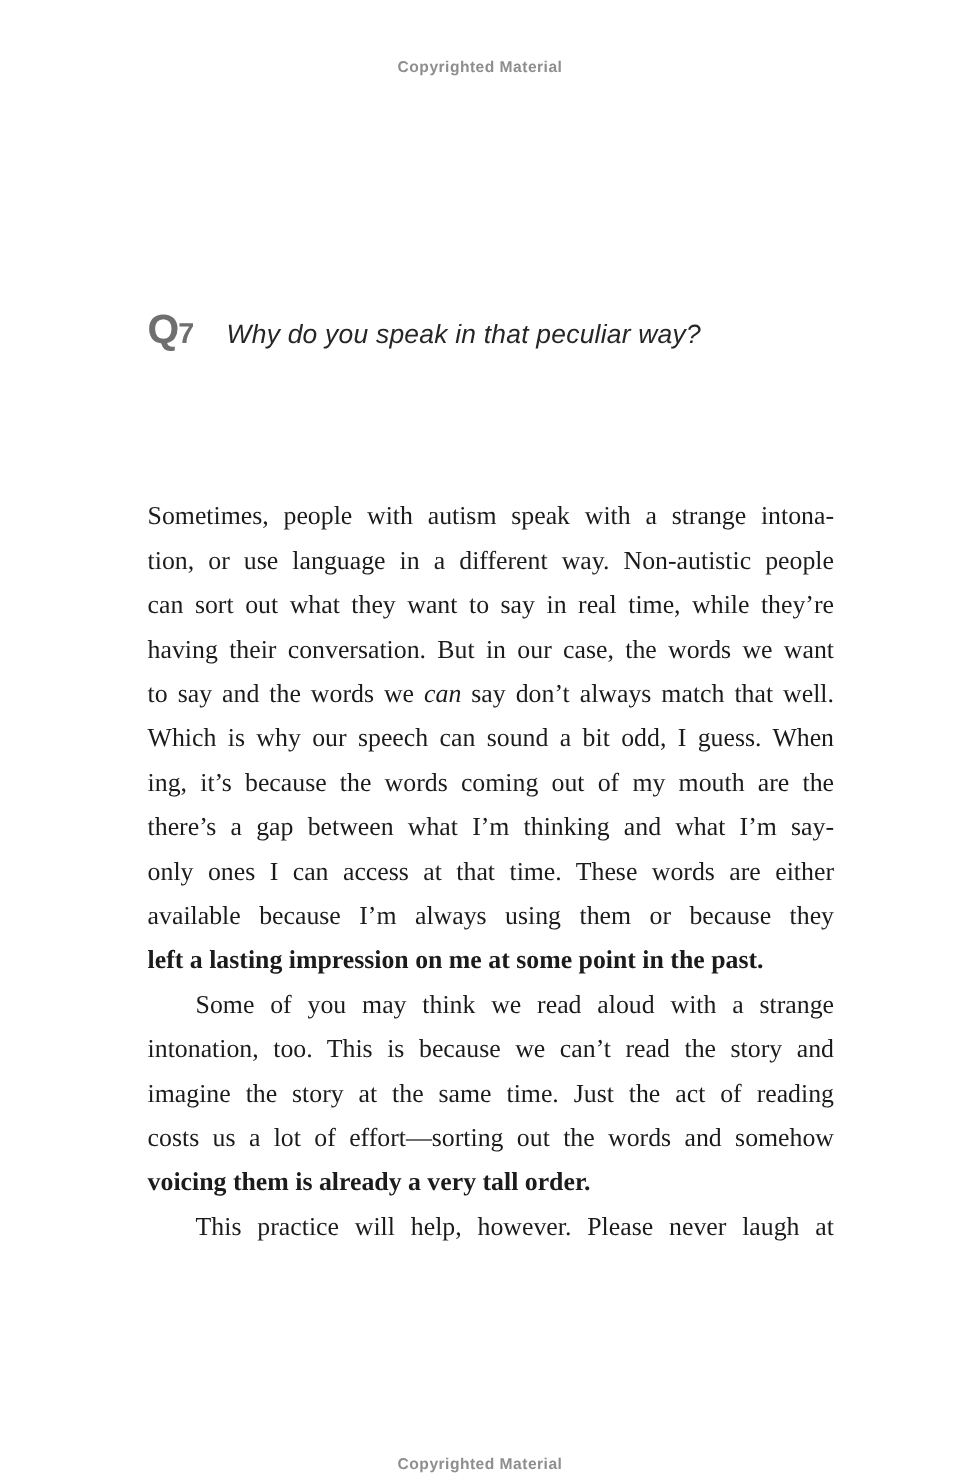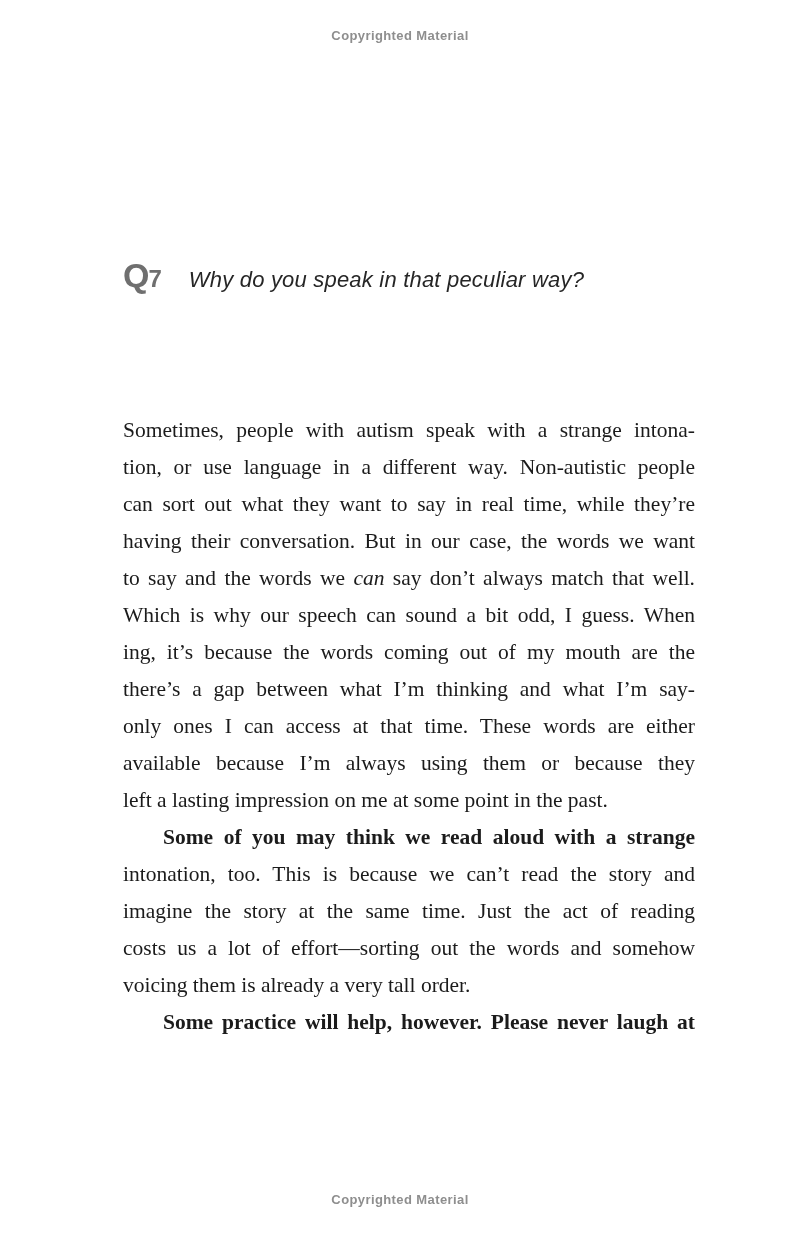--- a/index.html
+++ b/index.html
@@ -14,20 +14,21 @@
   .notice {
     position: absolute;
     left: 0;
     width: 800px;
     text-align: center;
     font-family: "Liberation Sans", sans-serif;
     font-weight: bold;
     font-size: 13px;
     letter-spacing: 0.4px;
     color: #8e8e8e;
+    margin-top: 20px;
   }
   .notice-top { top: 28px; }
   .notice-bottom { top: 1192px; }
 
   .heading {
     position: absolute;
     left: 123px;
     top: 258px;
     display: flex;
     align-items: baseline;
@@ -69,22 +70,23 @@
   }
   .line {
     text-align: justify;
     text-align-last: justify;
     height: 37px;
     overflow: visible;
   }
   .line.last {
     text-align: left;
     text-align-last: left;
+    font-weight: bold;
   }
-  .line.indent { text-indent: 40px; font-weight: bold; }
+  .line.indent { text-indent: 40px; }
   .line em { font-style: italic; font-family: Liberation Serif, serif; }
 </style>
 </head>
 <body>
 
 <div class="notice notice-top">Copyrighted Material</div>
 
 <div class="heading">
   <span class="q-glyph">Q</span>
     <span class="q-number">7</span>
@@ -106,17 +108,17 @@
       <div class="line last">left a lasting impression on me at some point in the past.</div>
     </div>
     <div>
       <div class="line indent">Some of you may think we read aloud with a strange</div>
       <div class="line">intonation, too. This is because we can’t read the story and</div>
       <div class="line">imagine the story at the same time. Just the act of reading</div>
       <div class="line">costs us a lot of effort—sorting out the words and somehow</div>
       <div class="line last">voicing them is already a very tall order.</div>
     </div>
     <div>
-      <div class="line indent">Some practice will help, however. Please never laugh at</div>
+      <div class="line indent">This practice will help, however. Please never laugh at</div>
     </div>
   </div>
 
 <div class="notice notice-bottom">Copyrighted Material</div>
 
 </body></html>

